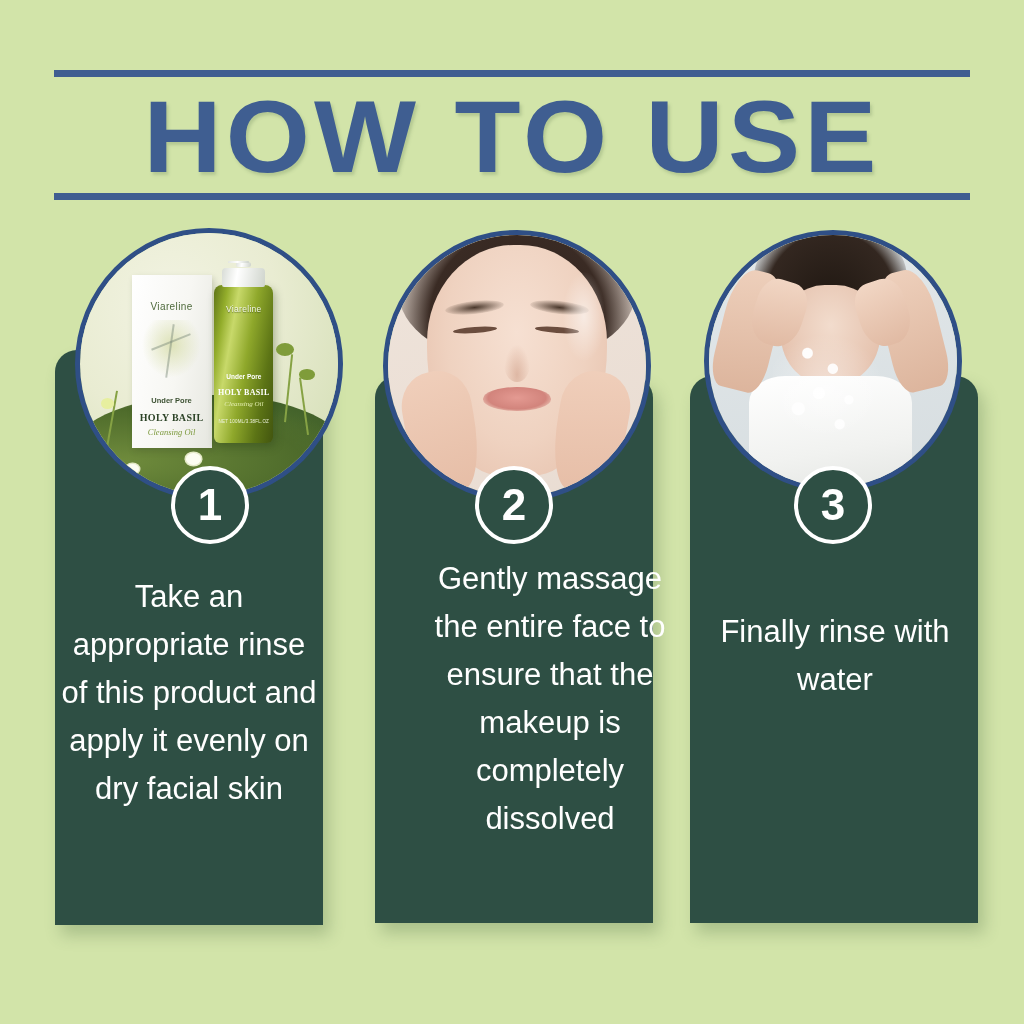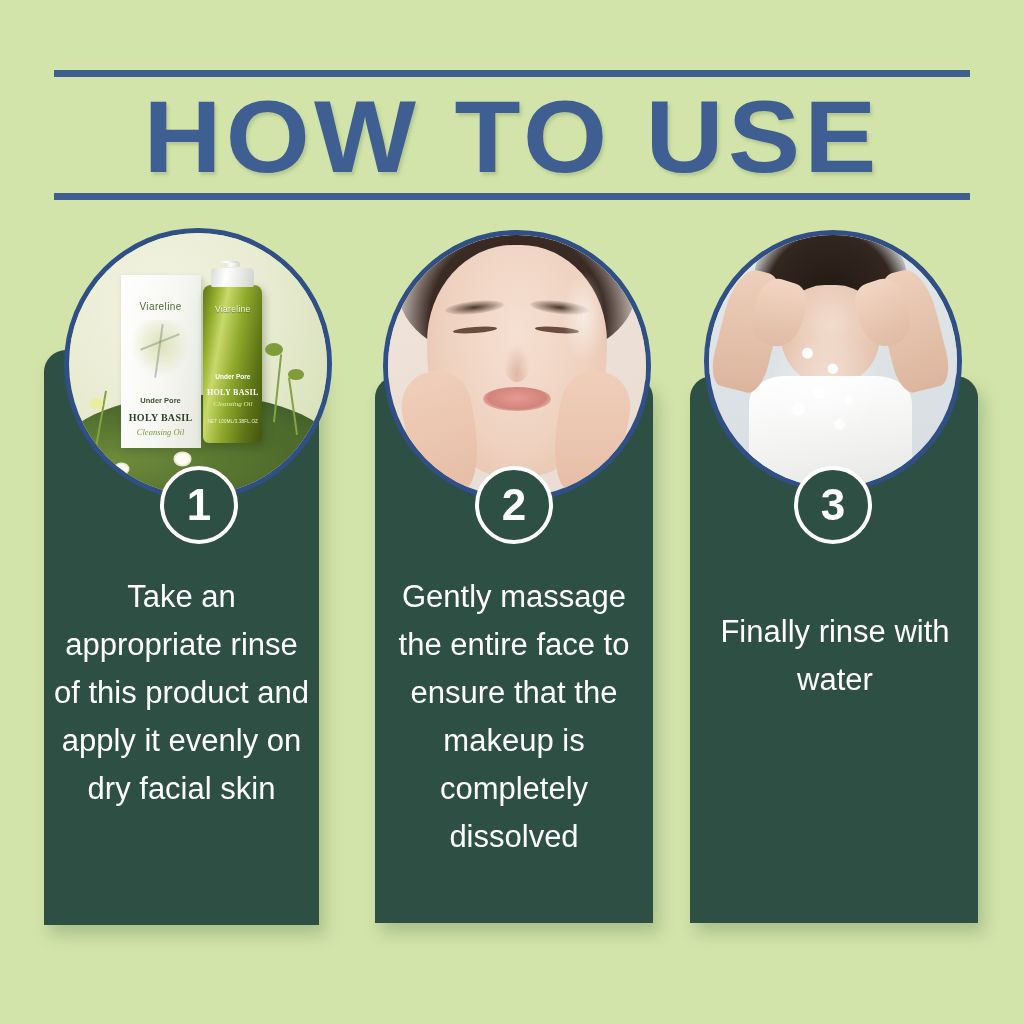--- a/index.html
+++ b/index.html
@@ -54,21 +54,21 @@
     left: 0;
     top: 228px;
     width: 1024px;
     height: 720px;
   }
   .step {
     position: absolute;
     top: 0;
     height: 700px;
   }
-  .step-1 { left: 44px;  width: 268px; padding-left: 7px; }
+  .step-1 { left: 55px;  width: 268px; }
   .step-2 { left: 375px; width: 278px; }
   .step-3 { left: 690px; width: 288px; }
 
   
   .panel {
     position: absolute;
     left: 0;
     width: 100%;
     background: #2e4f44;
     box-shadow: 6px 10px 16px rgba(70,100,60,0.28);
@@ -372,21 +372,21 @@
     left: 0; width: 100%;
     color: #ffffff;
     text-align: center;
     font-size: 31px;
     line-height: 48px;
     padding: 0 6px;
     box-sizing: border-box;
     z-index: 4;
   }
   .step-1 .caption { top: 345px; }
-  .step-2 .caption { top: 345px; }
+  .step-2 .caption { top: 327px; margin-left: 36px; }
   .step-3 .caption { top: 380px; padding-left: 8px; }
 </style>
 </head>
 <body>
 
 <div class="poster">
 
   <div class="header">
     <div class="rule rule-top"></div>
     <div class="title">HOW TO USE</div>

